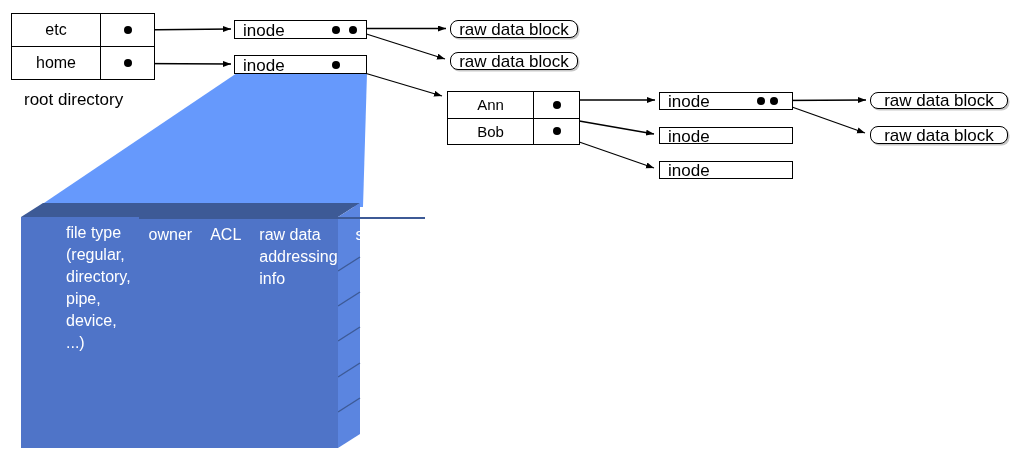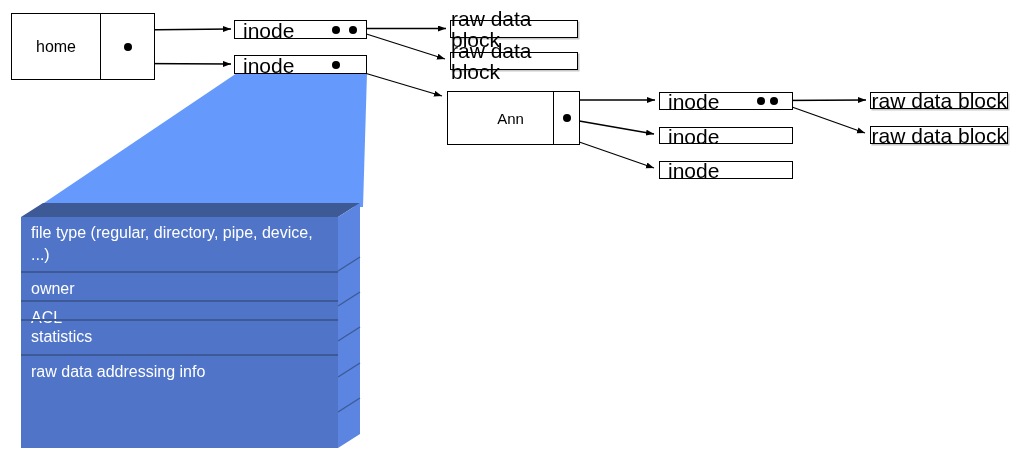--- a/index.html
+++ b/index.html
@@ -2,48 +2,48 @@
 <html style="--funnel: #6699fc; --stack-face: #4f74c8; --stack-bevel: #3d5a96; --stack-side: #5b85e0; --divider: #3d5a96; --arrow: #000000;"><head>
 <meta charset="utf-8">
 <style>
   html,body{margin:0;padding:0;background:#fff;}
   .stage{
     position:relative;width:1017px;height:464px;background:#fff;overflow:hidden;
     font-family:"Liberation Sans",sans-serif;color:#000;
   }
   .stage svg{position:absolute;left:0;top:0;z-index:1;}
   .box,.tbl,#root-label{position:absolute;z-index:2;box-sizing:border-box;}
-  .box{border:1.5px solid #000;background:#fff;font-size:21px;line-height:1;}
+  .box{border:1.5px solid #000;background:#fff;font-size:17px;line-height:1;}
   .box .lbl{position:absolute;left:8px;top:50%;transform:translateY(-50%);white-space:nowrap;}
-  .box.centered{display:flex;align-items:center;justify-content:flex-end;}
+  .box.centered{display:flex;align-items:center;justify-content:center;border-radius:8px;}
   .box.shadow{box-shadow:1.5px 1.5px 0 rgba(130,130,130,.45);}
   .dot{position:absolute;width:8px;height:8px;border-radius:50%;background:#000;top:50%;transform:translateY(-50%);}
   .tbl{border:1.5px solid #000;background:#fff;display:flex;flex-direction:column;}
   .trow{flex:1;display:flex;align-items:stretch;}
   .trow + .trow{border-top:1.5px solid #000;}
   .tname{display:flex;align-items:center;justify-content:center;border-right:1.5px solid #000;font-size:16px;}
   .tptr{flex:1;position:relative;}
   .tptr .dot{left:50%;transform:translate(-50%,-50%);}
   #root-table{left:11px;top:13px;width:144px;height:67px;}
   #root-table .tname{width:88px;}
   #root-label{left:24px;top:90px;font-size:17px;}
-  #abc-table{left:447px;top:91px;width:133px;height:54px;padding-left:20px;}
+  #abc-table{left:447px;top:91px;width:133px;height:54px;}
   #abc-table .tname{width:85px;font-size:15px;}
   #inode-a{left:234px;top:20px;width:133px;height:19px;}
   #inode-b{left:234px;top:55px;width:133px;height:19px;}
   #rdb-a1{left:450px;top:20px;width:128px;height:18px;}
   #rdb-a2{left:450px;top:52px;width:128px;height:18px;}
   #r-inode-1{left:659px;top:92px;width:134px;height:18px;}
   #r-inode-2{left:659px;top:127px;width:134px;height:17px;}
   #r-inode-3{left:659px;top:161px;width:134px;height:18px;}
   #r-rdb-1{left:870px;top:92px;width:138px;height:17px;}
   #r-rdb-2{left:870px;top:126px;width:138px;height:18px;}
   #stack-face{
     position:absolute;z-index:2;left:21px;top:217px;width:317px;height:231px;
-    background:var(--stack-face,#4f74c8);display:flex;flex-direction:column;box-sizing:border-box;
+    background:var(--stack-face,#4f74c8);display:flex;flex-direction:row;box-sizing:border-box;padding-left:35px;
   }
   .srow{box-sizing:border-box;color:#fff;font-size:16px;line-height:22px;padding:5px 8px 0 10px;}
   .srow + .srow{border-top:2px solid var(--divider,#3d5a96);}
 </style>
 </head>
 <body>
 
 <div class="stage">
 
   <svg width="1017" height="464" viewBox="0 0 1017 464">
@@ -76,26 +76,33 @@
       <line x1="562" y1="100" x2="655" y2="100" marker-end="url(#arr)"></line>
       <line x1="562" y1="118" x2="654" y2="134" marker-end="url(#arr)"></line>
       <line x1="562" y1="136" x2="654" y2="168" marker-end="url(#arr)"></line>
       <line x1="778" y1="100.5" x2="866" y2="100" marker-end="url(#arr)"></line>
       <line x1="778" y1="102" x2="865" y2="133" marker-end="url(#arr)"></line>
     </g>
   </svg>
 
   <div class="tbl" id="root-table">
     <div class="trow">
+      <div class="tname">etc</div>
+      <div class="tptr">
+          <span class="dot"></span>
+        </div>
+    </div>
+    <div class="trow">
       <div class="tname">home</div>
       <div class="tptr">
           <span class="dot"></span>
         </div>
     </div>
   </div>
+  <div id="root-label">root directory</div>
 
   <div class="box" id="inode-a">
     <span class="lbl">inode</span>
     <span class="dot" style="left:97px"></span>
     <span class="dot" style="left:114px"></span>
   </div>
   <div class="box" id="inode-b">
     <span class="lbl">inode</span>
     <span class="dot" style="left:97px"></span>
   </div>
@@ -103,20 +110,26 @@
   <div class="box centered shadow" id="rdb-a1">
     <span>raw data block</span>
   </div>
   <div class="box centered shadow" id="rdb-a2">
     <span>raw data block</span>
   </div>
 
   <div class="tbl" id="abc-table">
     <div class="trow">
       <div class="tname">Ann</div>
+      <div class="tptr">
+          <span class="dot"></span>
+        </div>
+    </div>
+    <div class="trow">
+      <div class="tname">Bob</div>
       <div class="tptr">
           <span class="dot"></span>
         </div>
     </div>
   </div>
 
   <div class="box" id="r-inode-1">
     <span class="lbl">inode</span>
     <span class="dot" style="left:97px"></span>
     <span class="dot" style="left:110px"></span>
@@ -138,21 +151,21 @@
   <div id="stack-face">
     <div class="srow" style="height:54px">
       <span>file type (regular, directory, pipe, device, ...)</span>
     </div>
     <div class="srow" style="height:29px">
       <span>owner</span>
     </div>
     <div class="srow" style="height:19px">
       <span>ACL</span>
     </div>
+    <div class="srow" style="height:36px">
+      <span>raw data addressing info</span>
+    </div>
     <div class="srow" style="height:35px">
       <span>statistics</span>
-    </div>
-    <div class="srow" style="height:36px">
-      <span>raw data addressing info</span>
     </div>
   </div>
 
 </div>
 
 </body></html>

